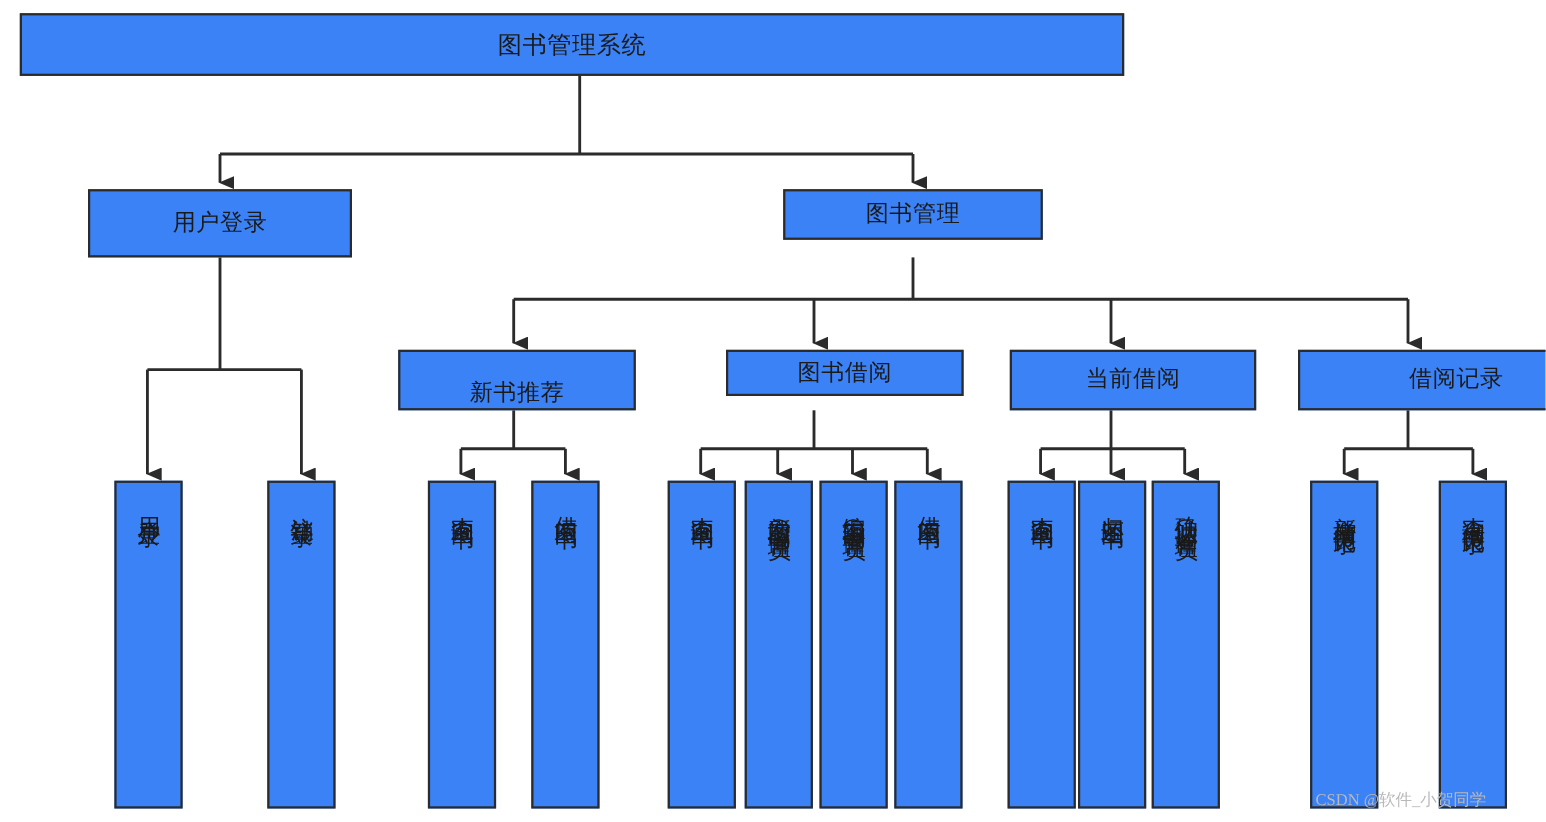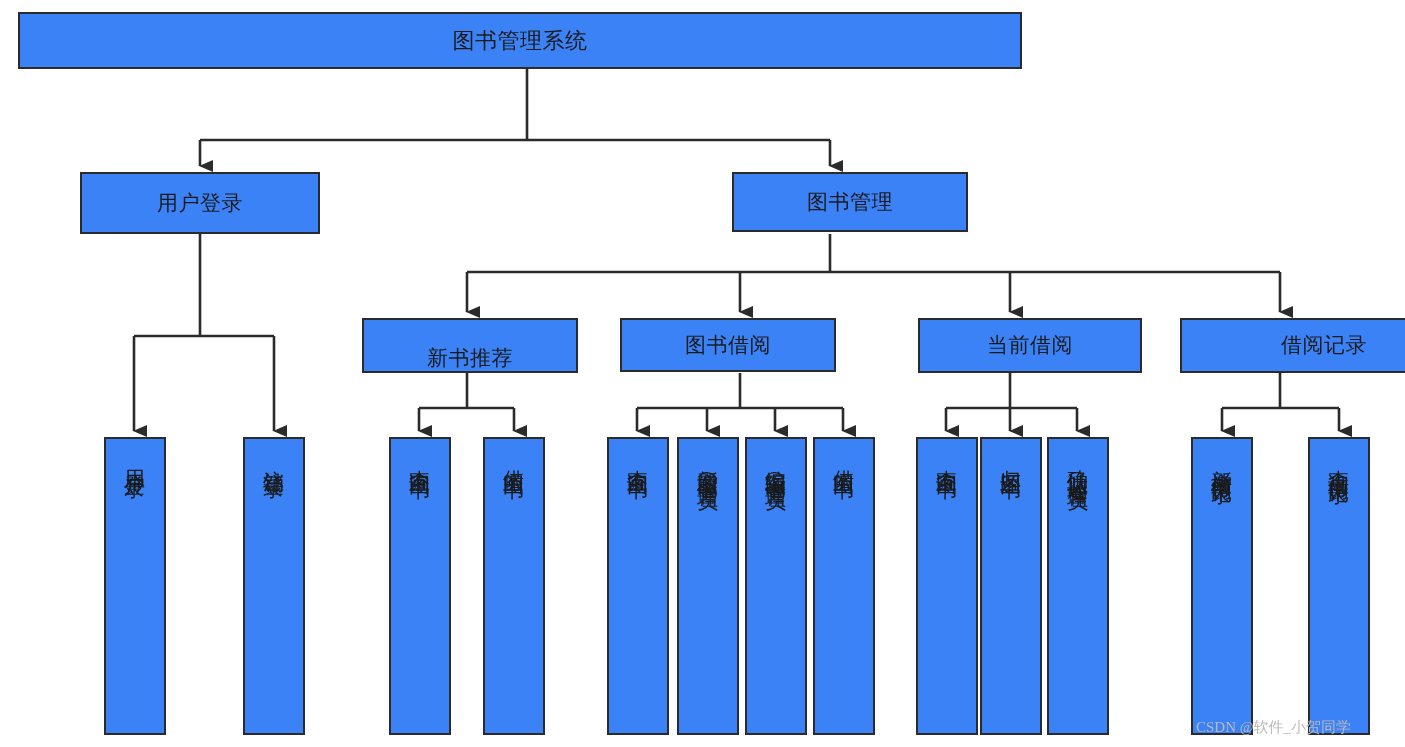--- a/index.html
+++ b/index.html
@@ -104,28 +104,28 @@
     </g>
   </svg>
 
   <div class="node root" style="left:18px;top:12px;width:1004px;height:57px;">
     <span class="label">图书管理系统</span>
   </div>
 
   <div class="node h" style="left:80px;top:172px;width:240px;height:62px;">
     <span class="label">用户登录</span>
   </div>
-  <div class="node h" style="left:732px;top:172px;width:236px;height:60px;">
+  <div class="node h" style="left:712px;top:172px;width:236px;height:46px;">
     <span class="label">图书管理</span>
   </div>
 
   <div class="node h" style="left:362px;top:318px;width:216px;height:55px;align-items:flex-end;">
     <span class="label">新书推荐</span>
   </div>
-  <div class="node h" style="left:620px;top:318px;width:216px;height:54px;">
+  <div class="node h" style="left:660px;top:318px;width:216px;height:42px;">
     <span class="label">图书借阅</span>
   </div>
   <div class="node h" style="left:902px;top:318px;width:224px;height:55px;margin-left:16px;">
     <span class="label">当前借阅</span>
   </div>
   <div class="node h" style="left:1180px;top:318px;width:244px;height:55px;padding-left:44px;">
     <span class="label">借阅记录</span>
   </div>
 
   <div class="node leaf" style="left:104px;top:437px;width:62px;height:298px;">

